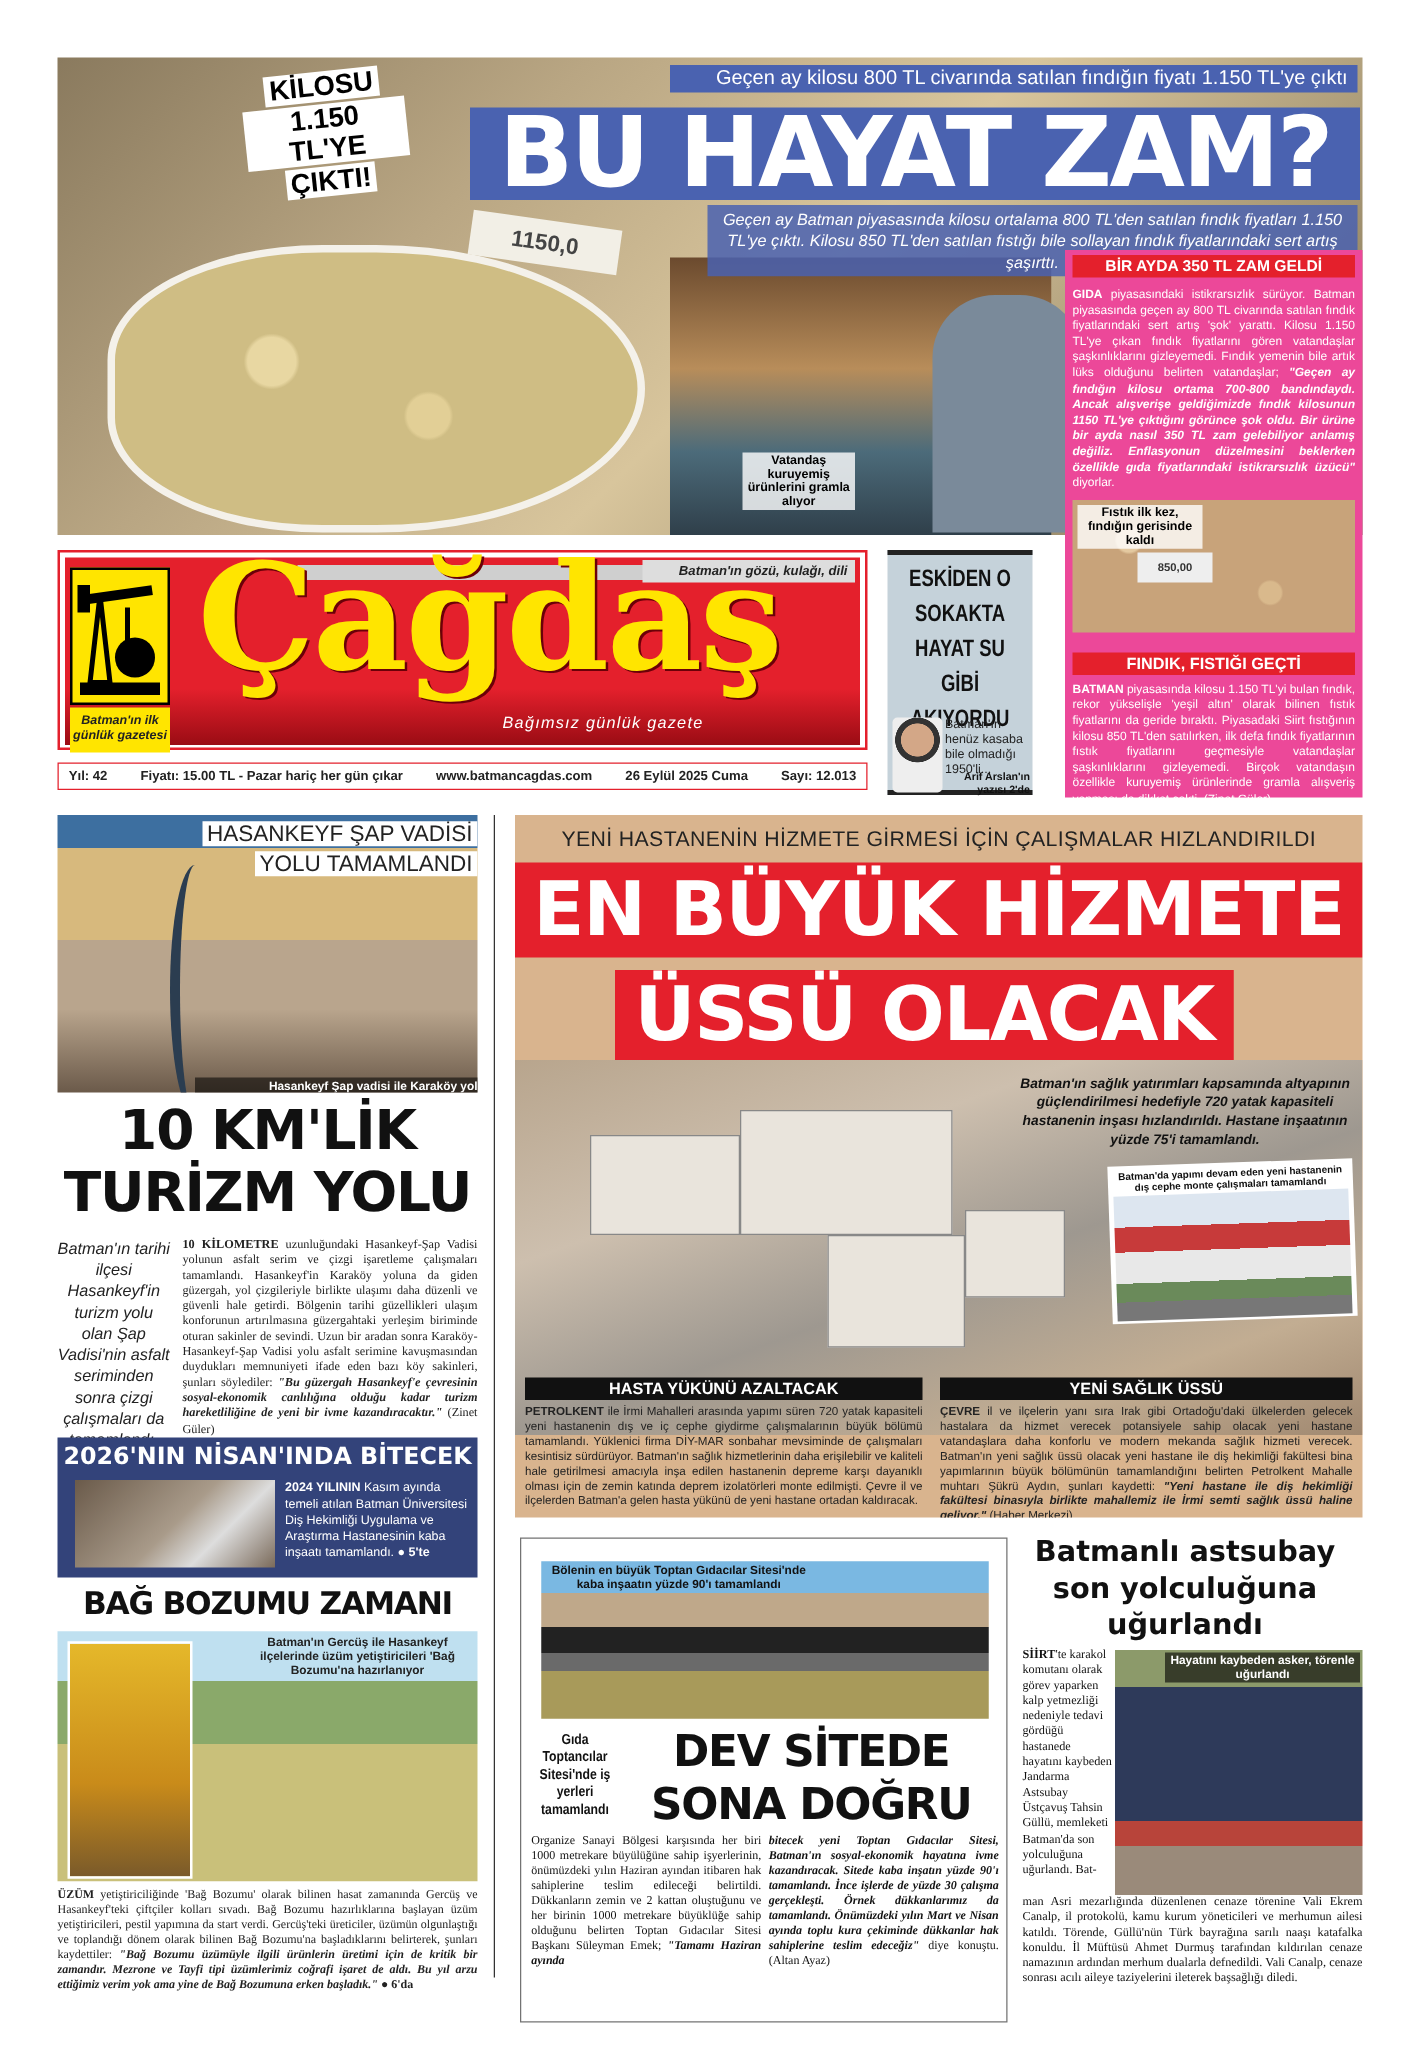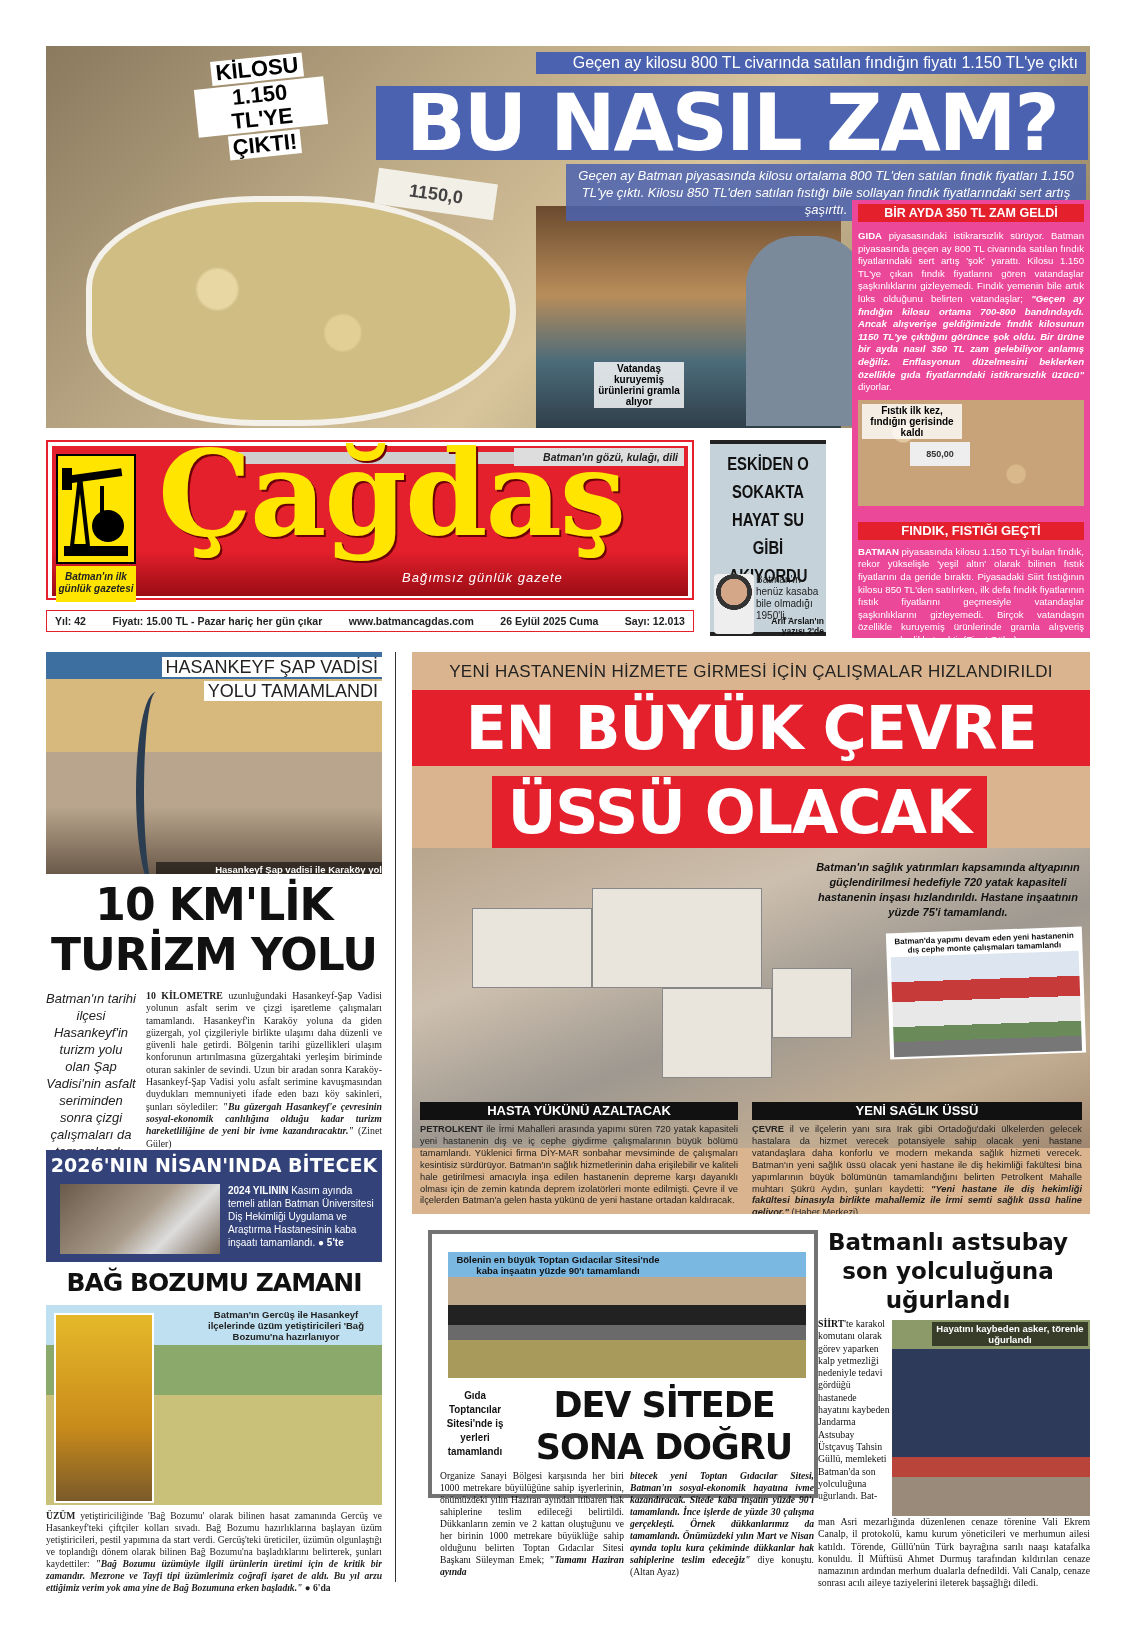--- a/index.html
+++ b/index.html
@@ -61,21 +61,21 @@
 #hosp .bldg{background:#e9e4dc;border:1px solid #888;}
 #hosp-kicker{left:0;top:10px;width:678px;text-align:center;font-size:17px;color:#222;letter-spacing:0.3px;}
 .hosp-band{background:#e4202c;color:#fff;font-weight:bold;text-align:center;font-family:"DejaVu Sans",sans-serif;letter-spacing:-1px;}
 #hosp-lead{left:396px;top:208px;width:280px;font-style:italic;font-weight:bold;font-size:11px;line-height:15px;text-align:center;color:#111;}
 #hosp-inset{left:476px;top:278px;width:196px;height:126px;background:#fff;transform:rotate(-2deg);padding:4px;}
 #hosp-inset .pic{height:100px;background:linear-gradient(180deg,#dde6f0 0 25%,#c73a3a 25% 45%,#e8e8e8 45% 70%,#6a8a5a 70% 85%,#777 85%);margin-top:2px;}
 #hosp-inset .ic{font-size:8px;font-weight:bold;line-height:9px;text-align:center;}
 .blackbar{background:#111;color:#fff;font-weight:bold;font-size:13px;text-align:center;height:18px;line-height:18px;}
 .hosp-col{font-size:9.3px;line-height:11.9px;text-align:justify;color:#222;}
 
-#ws{left:428px;top:1230px;width:390px;height:268px;border:4px solid #737373;}
+#ws{left:416px;top:1230px;width:390px;height:388px;border:1px solid #737373;}
 #ws-img{left:16px;top:18px;width:358px;height:126px;background:linear-gradient(180deg,#7ab8e2 0 20%,#bfa88a 20% 42%,#222 42% 58%,#6a6a6a 58% 70%,#a89a5a 70%);}
 #ws-cap{left:16px;top:20px;width:220px;text-align:center;font-size:9.5px;font-weight:bold;line-height:11px;color:#111;}
 #ws-side{left:8px;top:154px;width:70px;text-align:center;font-weight:bold;font-size:11.5px;line-height:14px;transform:scaleX(0.85);}
 #ws-title{left:74px;top:150px;width:316px;text-align:center;font-weight:bold;font-family:"DejaVu Sans",sans-serif;font-size:35px;line-height:42px;letter-spacing:-1px;}
 #ws-body1{left:8px;top:236px;width:184px;font-family:"Liberation Serif",serif;font-size:9.6px;line-height:12px;text-align:justify;}
 #ws-body2{left:198px;top:236px;width:184px;font-family:"Liberation Serif",serif;font-size:9.6px;line-height:12px;text-align:justify;font-style:italic;}
 
 #sol-title{left:806px;top:1228px;width:284px;text-align:center;font-weight:bold;font-family:"DejaVu Sans",sans-serif;font-size:23px;line-height:29px;}
 #sol-body{left:818px;top:1318px;width:72px;font-family:"Liberation Serif",serif;font-size:9.8px;line-height:12.3px;}
 #sol-img{left:892px;top:1320px;width:198px;height:196px;background:linear-gradient(180deg,#8c9a6a 0 15%,#2e3a5a 15% 70%,#b8443a 70% 80%,#9a8a7a 80%);}
@@ -90,21 +90,21 @@
   <div class="abs nuts"></div>
   <div class="abs shop"></div>
   <div class="abs man"></div>
   <div class="abs" style="left:330px;top:130px;width:120px;height:36px;background:#f2efe6;transform:rotate(8deg);font-weight:bold;font-size:18px;color:#444;text-align:center;line-height:36px;">1150,0</div>
   <div id="kilosu" class="abs">
     <span>KİLOSU</span><br>
     <span>1.150 TL'YE</span><br>
     <span>ÇIKTI!</span>
   </div>
   <div id="top-sub" class="abs">Geçen ay kilosu 800 TL civarında satılan fındığın fiyatı 1.150 TL'ye çıktı</div>
-  <div id="top-title" class="abs">BU NASIL ZAM?</div>
+  <div id="top-title" class="abs">BU HAYAT ZAM?</div>
   <div id="top-lead" class="abs">Geçen ay Batman piyasasında kilosu ortalama 800 TL'den satılan fındık fiyatları 1.150 TL'ye çıktı. Kilosu 850 TL'den satılan fıstığı bile sollayan fındık fiyatlarındaki sert artış şaşırttı.</div>
   <div class="abs cap" style="left:548px;top:316px;width:90px;">Vatandaş kuruyemiş ürünlerini gramla alıyor</div>
 </div>
 
 <div id="side" class="abs">
   <div class="redbar" style="margin:4px 6px 8px;font-size:12.5px;line-height:18px;">BİR AYDA 350 TL ZAM GELDİ</div>
   <p><b class="k">GIDA</b><span> piyasasındaki istikrarsızlık sürüyor. Batman piyasasında geçen ay 800 TL civarında satılan fındık fiyatlarındaki sert artış 'şok' yarattı. Kilosu 1.150 TL'ye çıkan fındık fiyatlarını gören vatandaşlar şaşkınlıklarını gizleyemedi. Fındık yemenin bile artık lüks olduğunu belirten vatandaşlar; </span><b><i>"Geçen ay fındığın kilosu ortama 700-800 bandındaydı. Ancak alışverişe geldiğimizde fındık kilosunun 1150 TL'ye çıktığını görünce şok oldu. Bir ürüne bir ayda nasıl 350 TL zam gelebiliyor anlamış değiliz. Enflasyonun düzelmesini beklerken özellikle gıda fiyatlarındaki istikrarsızlık üzücü"</i></b><span> diyorlar.</span></p>
   <div class="img2">
     <div class="abs cap" style="left:4px;top:4px;width:100px;">Fıstık ilk kez, fındığın gerisinde kaldı</div>
     <div class="pricetag">850,00</div>
@@ -177,21 +177,21 @@
 <div class="abs" style="left:395px;top:652px;width:1px;height:930px;background:#333;"></div>
 
 <div id="hosp" class="abs">
   <div class="abs aerial">
     <div class="abs bldg" style="left:60px;top:60px;width:120px;height:80px;"></div>
     <div class="abs bldg" style="left:180px;top:40px;width:170px;height:100px;"></div>
     <div class="abs bldg" style="left:250px;top:140px;width:110px;height:90px;"></div>
     <div class="abs bldg" style="left:360px;top:120px;width:80px;height:70px;"></div>
   </div>
   <div id="hosp-kicker" class="abs">YENİ HASTANENİN HİZMETE GİRMESİ İÇİN ÇALIŞMALAR HIZLANDIRILDI</div>
-  <div class="abs hosp-band" style="left:0;top:38px;width:678px;height:76px;font-size:60px;line-height:76px;">EN BÜYÜK ÇEVRE</div>
+  <div class="abs hosp-band" style="left:0;top:38px;width:678px;height:76px;font-size:60px;line-height:76px;">EN BÜYÜK HİZMETE</div>
   <div class="abs hosp-band" style="left:80px;top:124px;width:495px;height:72px;font-size:60px;line-height:72px;">ÜSSÜ OLACAK</div>
   <div id="hosp-lead" class="abs">Batman'ın sağlık yatırımları kapsamında altyapının güçlendirilmesi hedefiyle 720 yatak kapasiteli hastanenin inşası hızlandırıldı. Hastane inşaatının yüzde 75'i tamamlandı.</div>
   <div id="hosp-inset" class="abs">
     <div class="ic">Batman'da yapımı devam eden yeni hastanenin dış cephe monte çalışmaları tamamlandı</div>
     <div class="pic"></div>
   </div>
   <div class="abs blackbar" style="left:8px;top:450px;width:318px;">HASTA YÜKÜNÜ AZALTACAK</div>
   <div class="abs blackbar" style="left:340px;top:450px;width:330px;">YENİ SAĞLIK ÜSSÜ</div>
   <div class="abs hosp-col" style="left:8px;top:472px;width:318px;"><b>PETROLKENT</b><span> ile İrmi Mahalleri arasında yapımı süren 720 yatak kapasiteli yeni hastanenin dış ve iç cephe giydirme çalışmalarının büyük bölümü tamamlandı. Yüklenici firma DİY-MAR sonbahar mevsiminde de çalışmaları kesintisiz sürdürüyor. Batman'ın sağlık hizmetlerinin daha erişilebilir ve kaliteli hale getirilmesi amacıyla inşa edilen hastanenin depreme karşı dayanıklı olması için de zemin katında deprem izolatörleri monte edilmişti. Çevre il ve ilçelerden Batman'a gelen hasta yükünü de yeni hastane ortadan kaldıracak.</span></div>
   <div class="abs hosp-col" style="left:340px;top:472px;width:330px;"><b>ÇEVRE</b><span> il ve ilçelerin yanı sıra Irak gibi Ortadoğu'daki ülkelerden gelecek hastalara da hizmet verecek potansiyele sahip olacak yeni hastane vatandaşlara daha konforlu ve modern mekanda sağlık hizmeti verecek. Batman'ın yeni sağlık üssü olacak yeni hastane ile diş hekimliği fakültesi bina yapımlarının büyük bölümünün tamamlandığını belirten Petrolkent Mahalle muhtarı Şükrü Aydın, şunları kaydetti: </span><b><i>"Yeni hastane ile diş hekimliği fakültesi binasıyla birlikte mahallemiz ile İrmi semti sağlık üssü haline geliyor."</i></b><span> (Haber Merkezi)</span></div>

